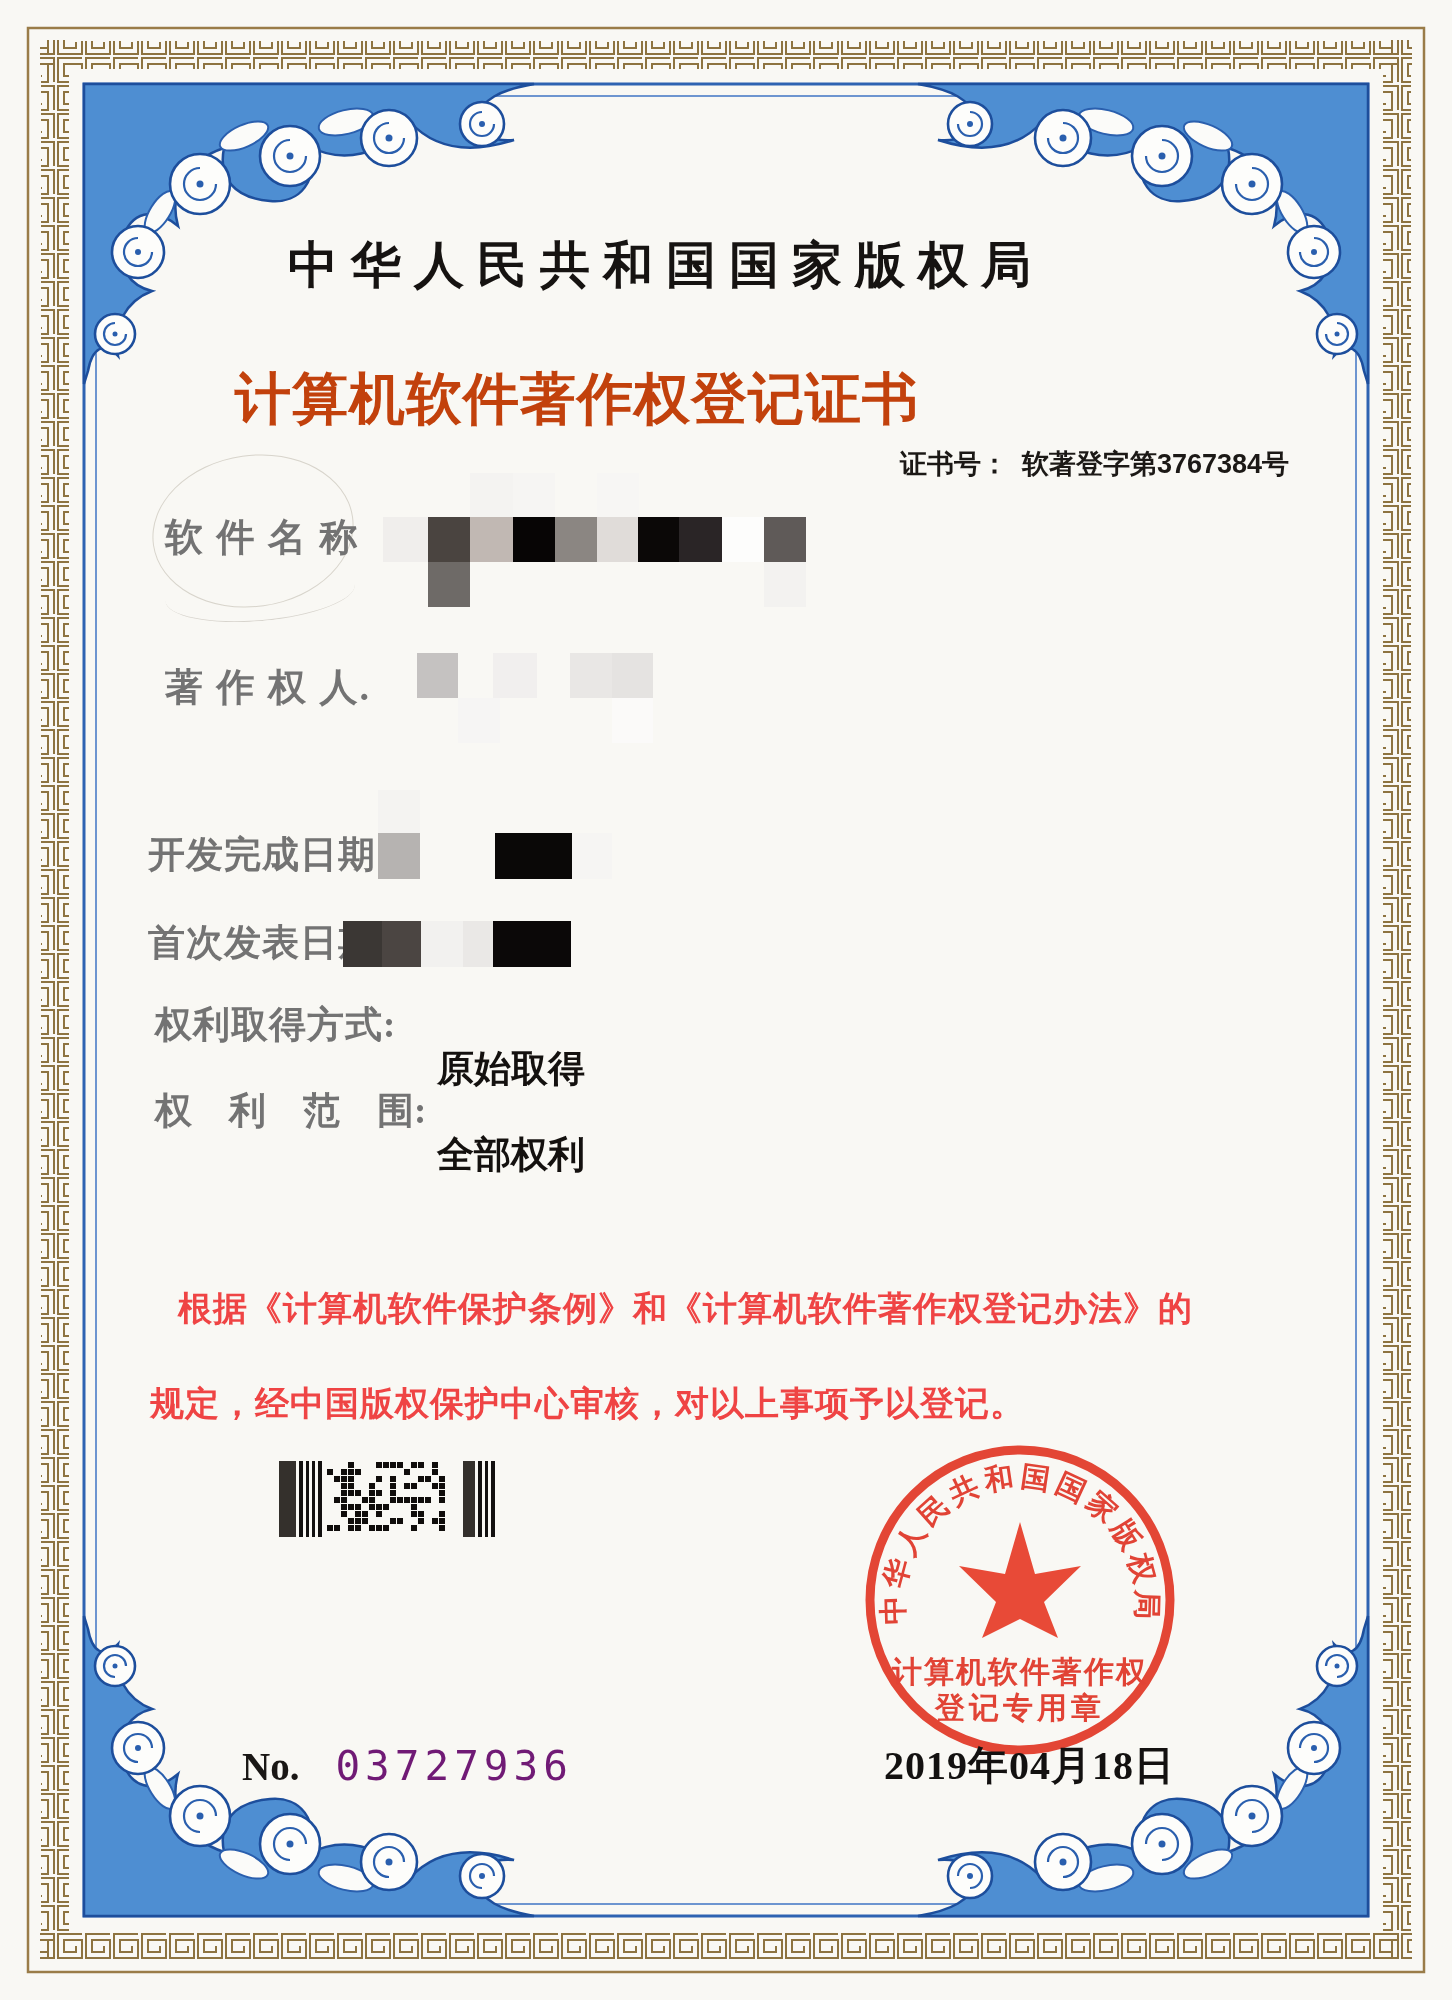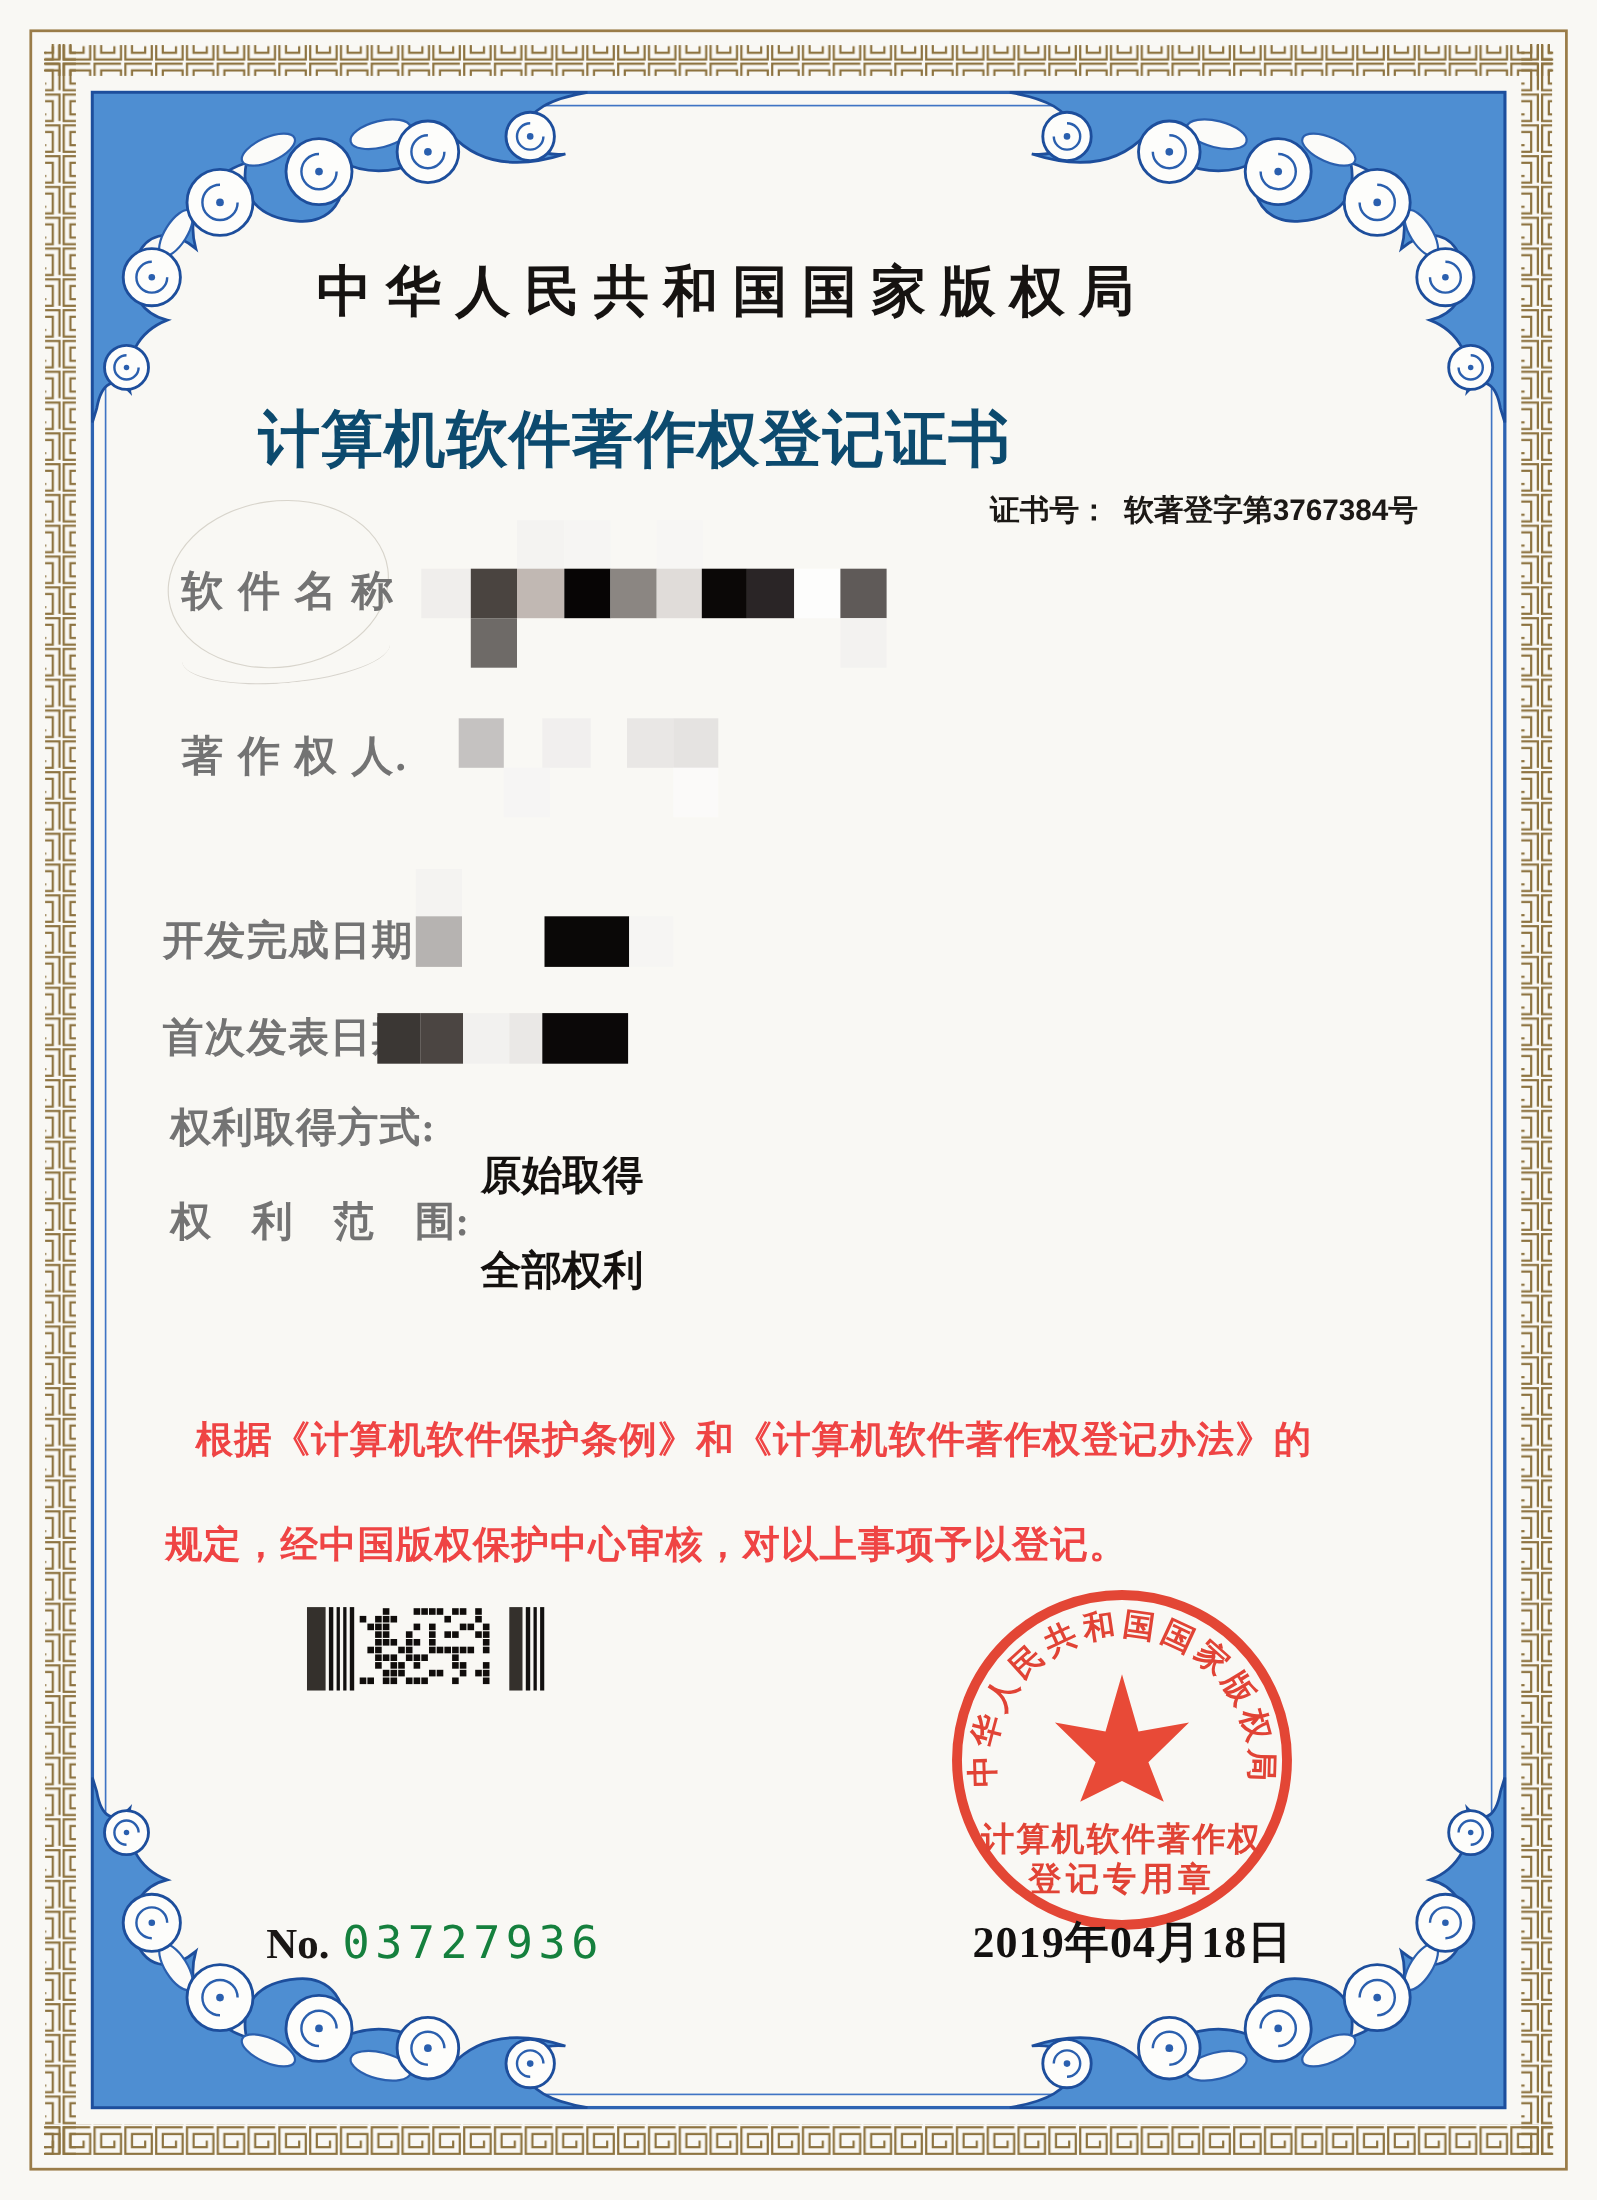--- a/index.html
+++ b/index.html
@@ -13,21 +13,21 @@
   }
   .border-svg{position:absolute;left:0;top:0;width:1452px;height:2000px;}
   .title{
     position:absolute;left:288px;top:232px;
     font-size:50px;font-weight:700;letter-spacing:13px;
     color:#161311;white-space:nowrap;
   }
   .subtitle{
     position:absolute;left:235px;top:362px;
     font-size:56px;font-weight:900;letter-spacing:1px;
-    color:#0c4a6e;white-space:nowrap;
+    color:#c2410c;white-space:nowrap;
     font-family:"Liberation Sans", sans-serif;
   }
   .certno{
     position:absolute;left:900px;top:446px;
     font-size:27px;font-weight:700;color:#1b1815;white-space:nowrap;
     font-family:"Liberation Sans", sans-serif;
   }
   .certno .val{margin-left:14px;}
   .lbl{
     position:absolute;font-weight:700;color:#737373;
@@ -46,22 +46,22 @@
   .issue-date{
     position:absolute;left:884px;top:1738px;
     font-size:40px;font-weight:700;color:#131110;
     letter-spacing:1px;white-space:nowrap;z-index:6;
   }
   .serial{
     position:absolute;left:242px;top:1742px;
     font-size:39px;font-weight:700;color:#1a1715;white-space:nowrap;z-index:6;
   }
   .serial .digits{
-    color:#15803d;font-family:"DejaVu Sans Mono", monospace;
-    font-weight:400;font-size:41px;letter-spacing:5px;margin-left:12px;
+    color:#701a75;font-family:"DejaVu Sans Mono", monospace;
+    font-weight:400;font-size:41px;letter-spacing:5px;margin-left:36px;
   }
   #redaction-layer div{position:absolute;}
   .seal-svg{position:absolute;left:860px;top:1440px;width:320px;height:320px;opacity:.94;z-index:5;}
   #barcode{position:absolute;left:279px;top:1461px;width:216px;height:76px;}
   .impression{
     position:absolute;border:1px solid rgba(140,128,110,.30);
     border-radius:50%;
   }
   .impression2{
     position:absolute;border-bottom:1px solid rgba(130,120,105,.28);

